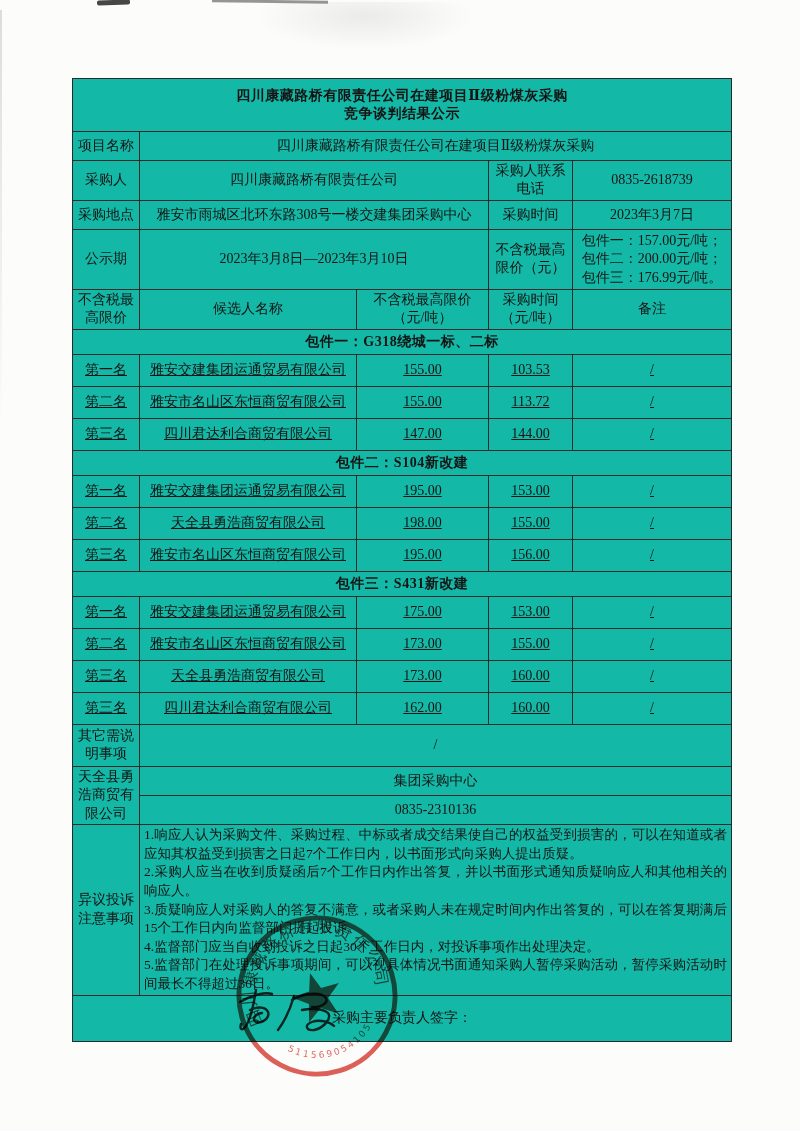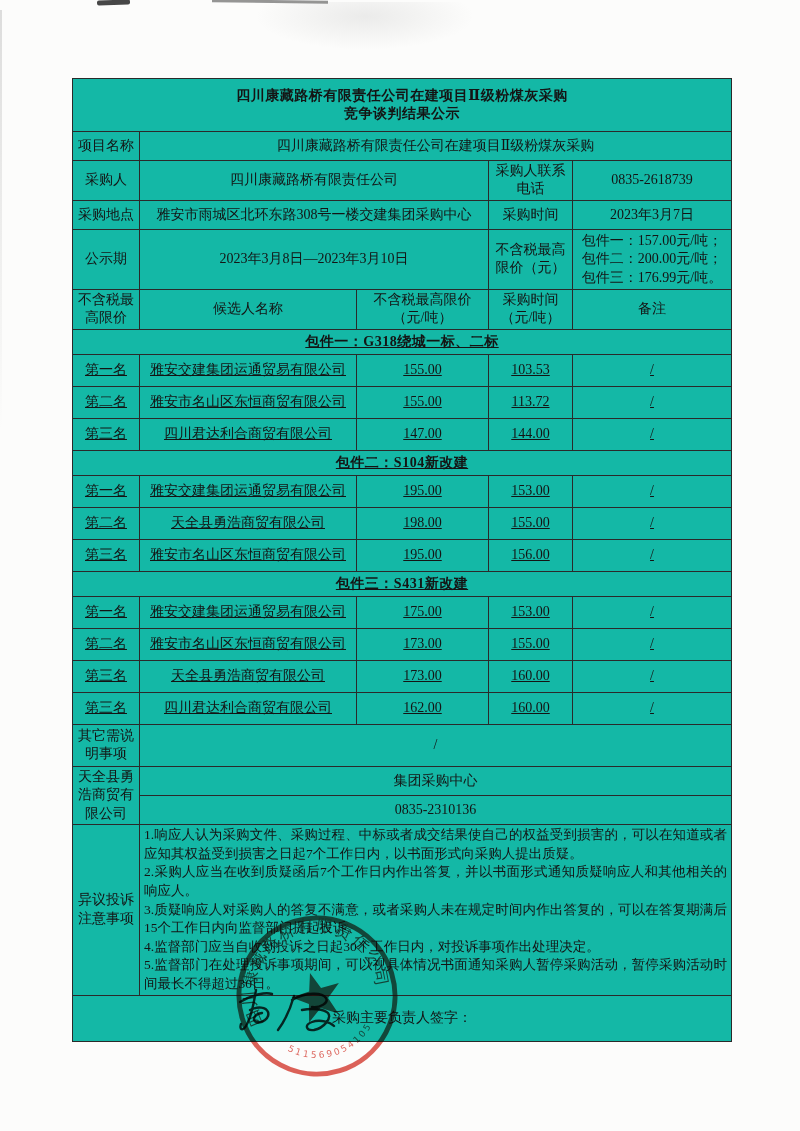--- a/index.html
+++ b/index.html
@@ -30,21 +30,21 @@
     text-align:center;vertical-align:middle;
     overflow:hidden;
   }
   td.l{text-align:left;padding-left:7px;}
   .r-title td{height:50px;font-size:18px;font-weight:bold;letter-spacing:.5px;}
   .r-proj td{height:26px;margin-top:39px;}
   .r-buyer td{height:35px;}
   .r-loc td{height:26px;}
   .r-pub td{height:57px;}
   .r-head td{height:34px;}
-  .r-band td{height:22px;font-weight:bold;letter-spacing:.5px;text-decoration:underline;}
+  .r-band td{height:22px;font-weight:bold;letter-spacing:.5px;}
   .r-data td{height:29px;text-decoration:underline;}
   .r-other td{height:39px;}
   .r-sup td{height:24px;}
   .r-notes td{height:165px;}
   .r-sign td{height:43px;}
   .maxprice{font-size:13px;text-align:left;padding-left:6px;line-height:1.45;}
   .maxprice span{display:block;}
   .hdr2 span{display:block;}
   .notes-cell{text-align:left;vertical-align:top;padding:4px 7px;}
   .notes-cell div{font-size:13.5px;line-height:18.6px;text-align:justify;}

